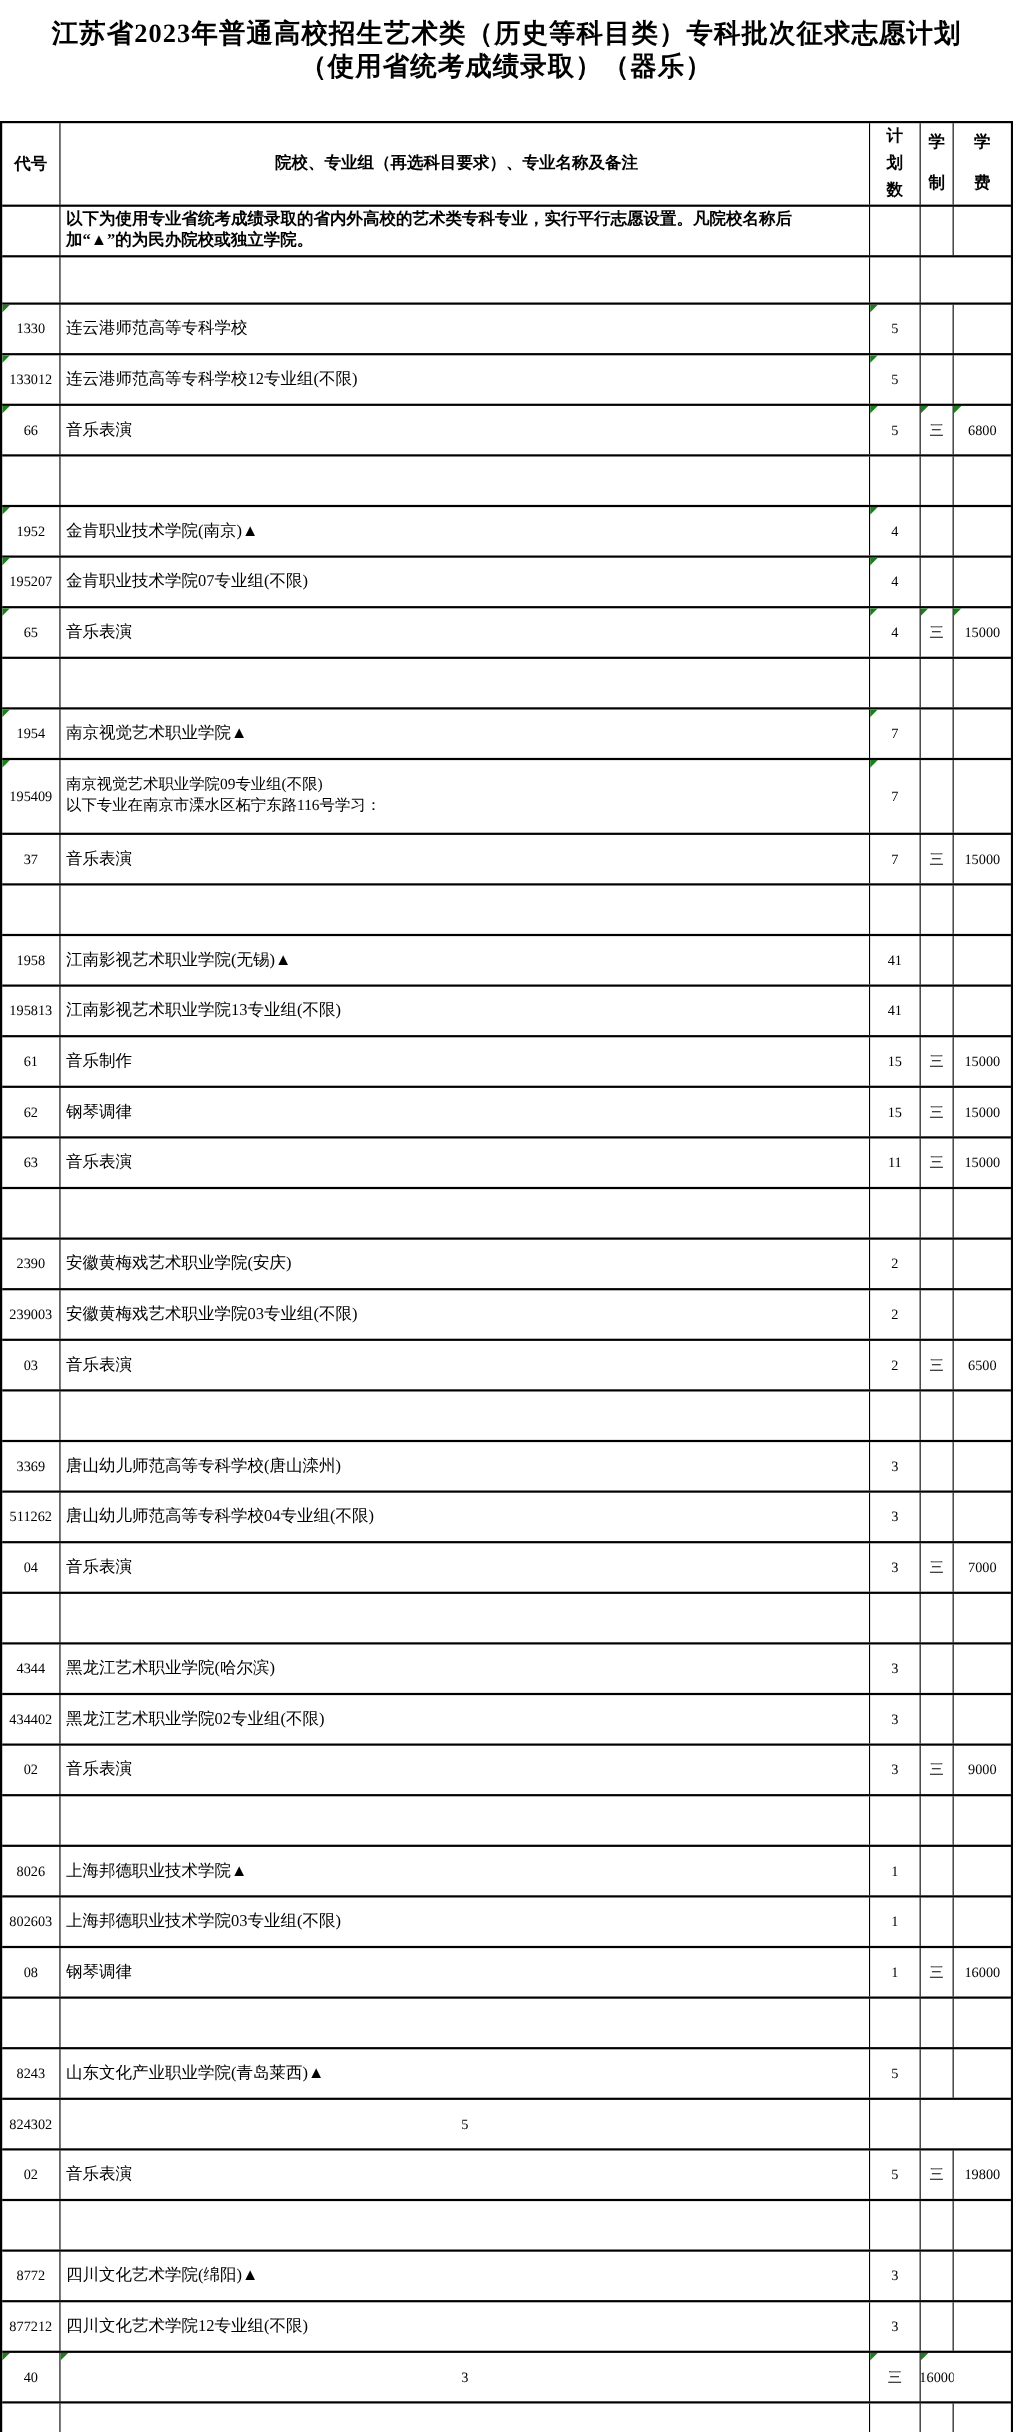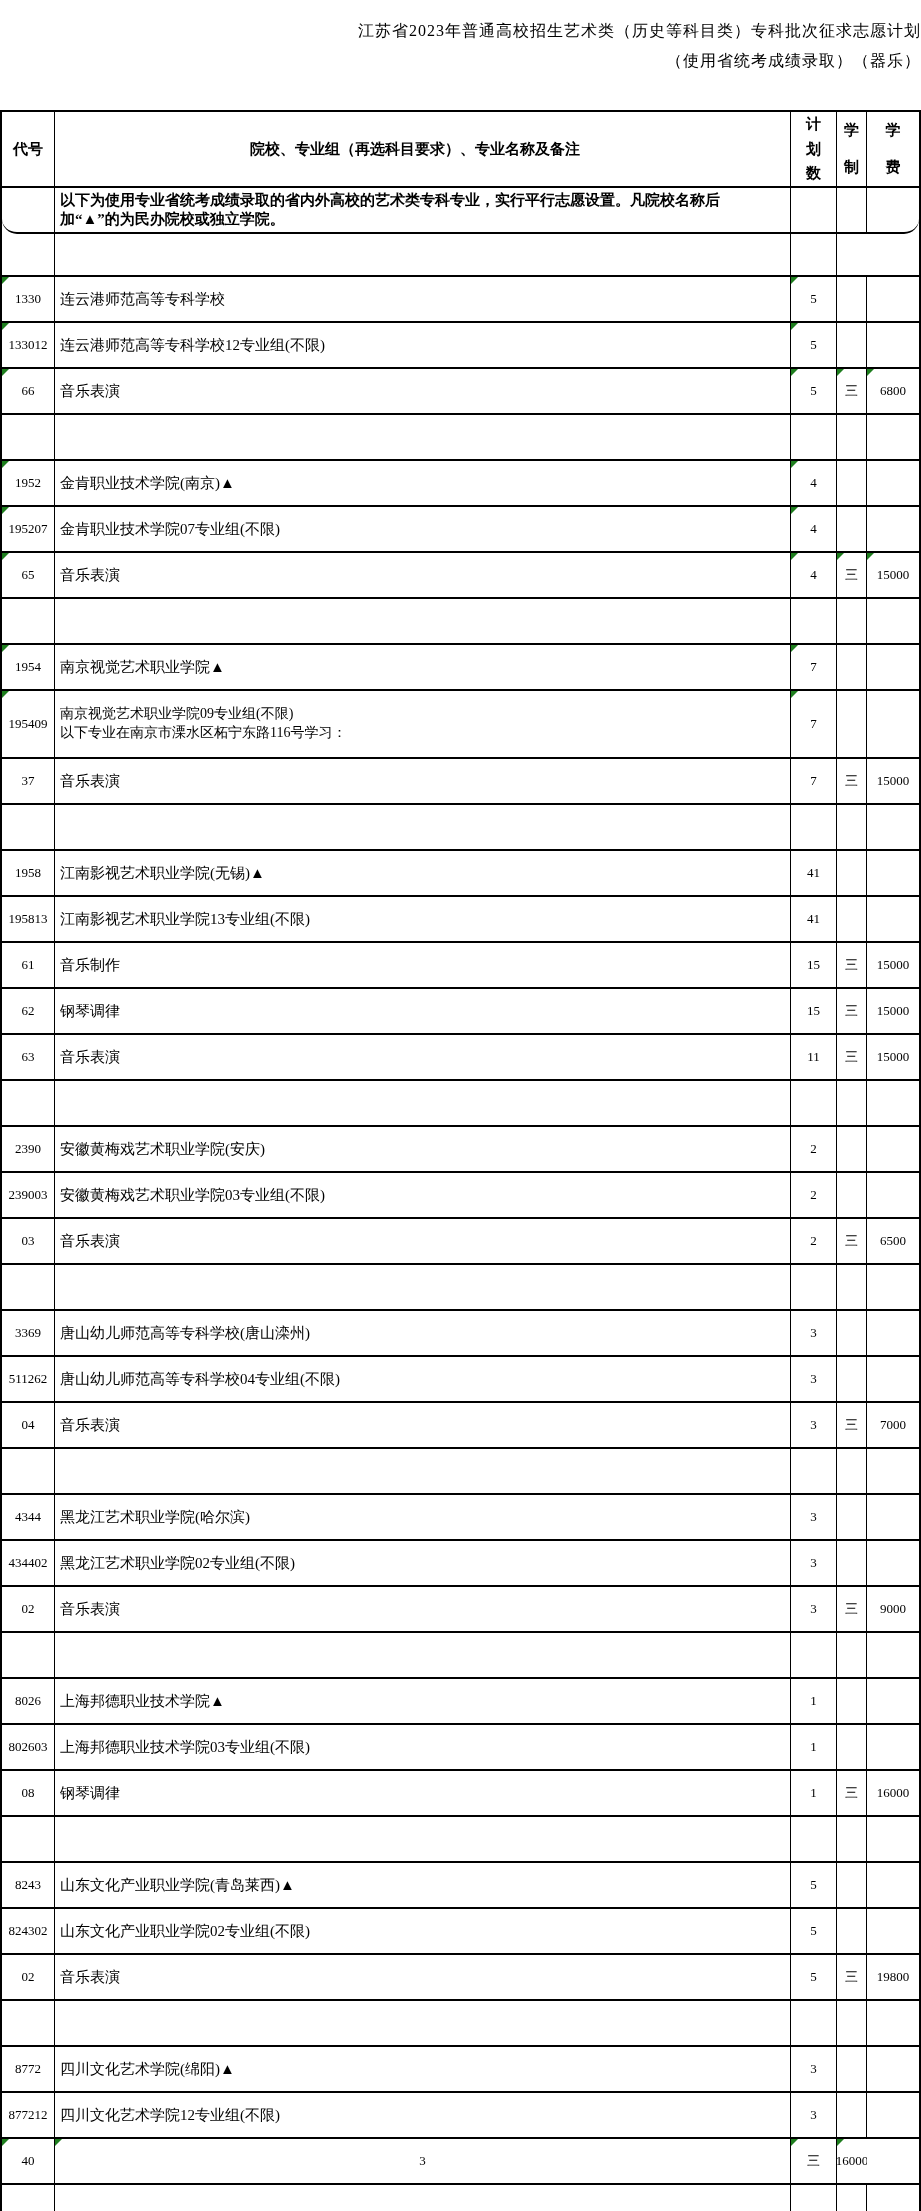--- a/index.html
+++ b/index.html
@@ -9,26 +9,25 @@
     color:#000;
     -webkit-font-smoothing:none;
   }
   .title-block{
     height:110px;
     box-sizing:border-box;
     padding-top:16px;
     text-align:center;
   }
   .title-line{
-    font-size:16px;
-    font-weight:normal;
+    font-size:24px;
+    font-weight:bold;
     line-height:30px;
     letter-spacing:1px;
     white-space:nowrap;
-    text-align:right;
   }
   .sheet{
     width:921px;
     box-sizing:border-box;
     border-top:2px solid #000;
     border-left:2px solid #000;
     border-right:2px solid #000;
   }
   .row{
     display:grid;
@@ -61,21 +60,21 @@
   .vstack{
     display:flex;
     flex-direction:column;
     align-items:center;
     justify-content:space-around;
     height:100%;
     line-height:1.1;
     padding:4px 0;
   }
   .notice .cell.name{font-weight:bold;}
-  .r-notice1{height:46px;border-radius:15px;}
+  .r-notice1{height:46px;}
   .r-notice2{height:43px;}
   .r-std{height:46px;}
   .r-two{height:68px;}
   .r-two .cell.name{font-size:14px;line-height:1.35;}
   .r-end{height:44px;}
   .mark::before{
     content:"";
     position:absolute;
     top:0;left:0;
     width:0;height:0;
@@ -427,23 +426,20 @@
         <div class="cell code-cell">8243</div>
         <div class="cell name">
           <span class="inner">山东文化产业职业学院(青岛莱西)▲</span>
         </div>
         <div class="cell num-cell">5</div>
         <div class="cell num-cell"></div>
         <div class="cell num-cell"></div>
       </div>
       <div class="row r-std">
         <div class="cell code-cell">824302</div>
-        <div class="cell name">
-          <span class="inner">山东文化产业职业学院02专业组(不限)</span>
-        </div>
         <div class="cell num-cell">5</div>
         <div class="cell num-cell"></div>
         <div class="cell num-cell"></div>
       </div>
       <div class="row r-std">
         <div class="cell code-cell">02</div>
         <div class="cell name">
           <span class="inner">音乐表演</span>
         </div>
         <div class="cell num-cell">5</div>

